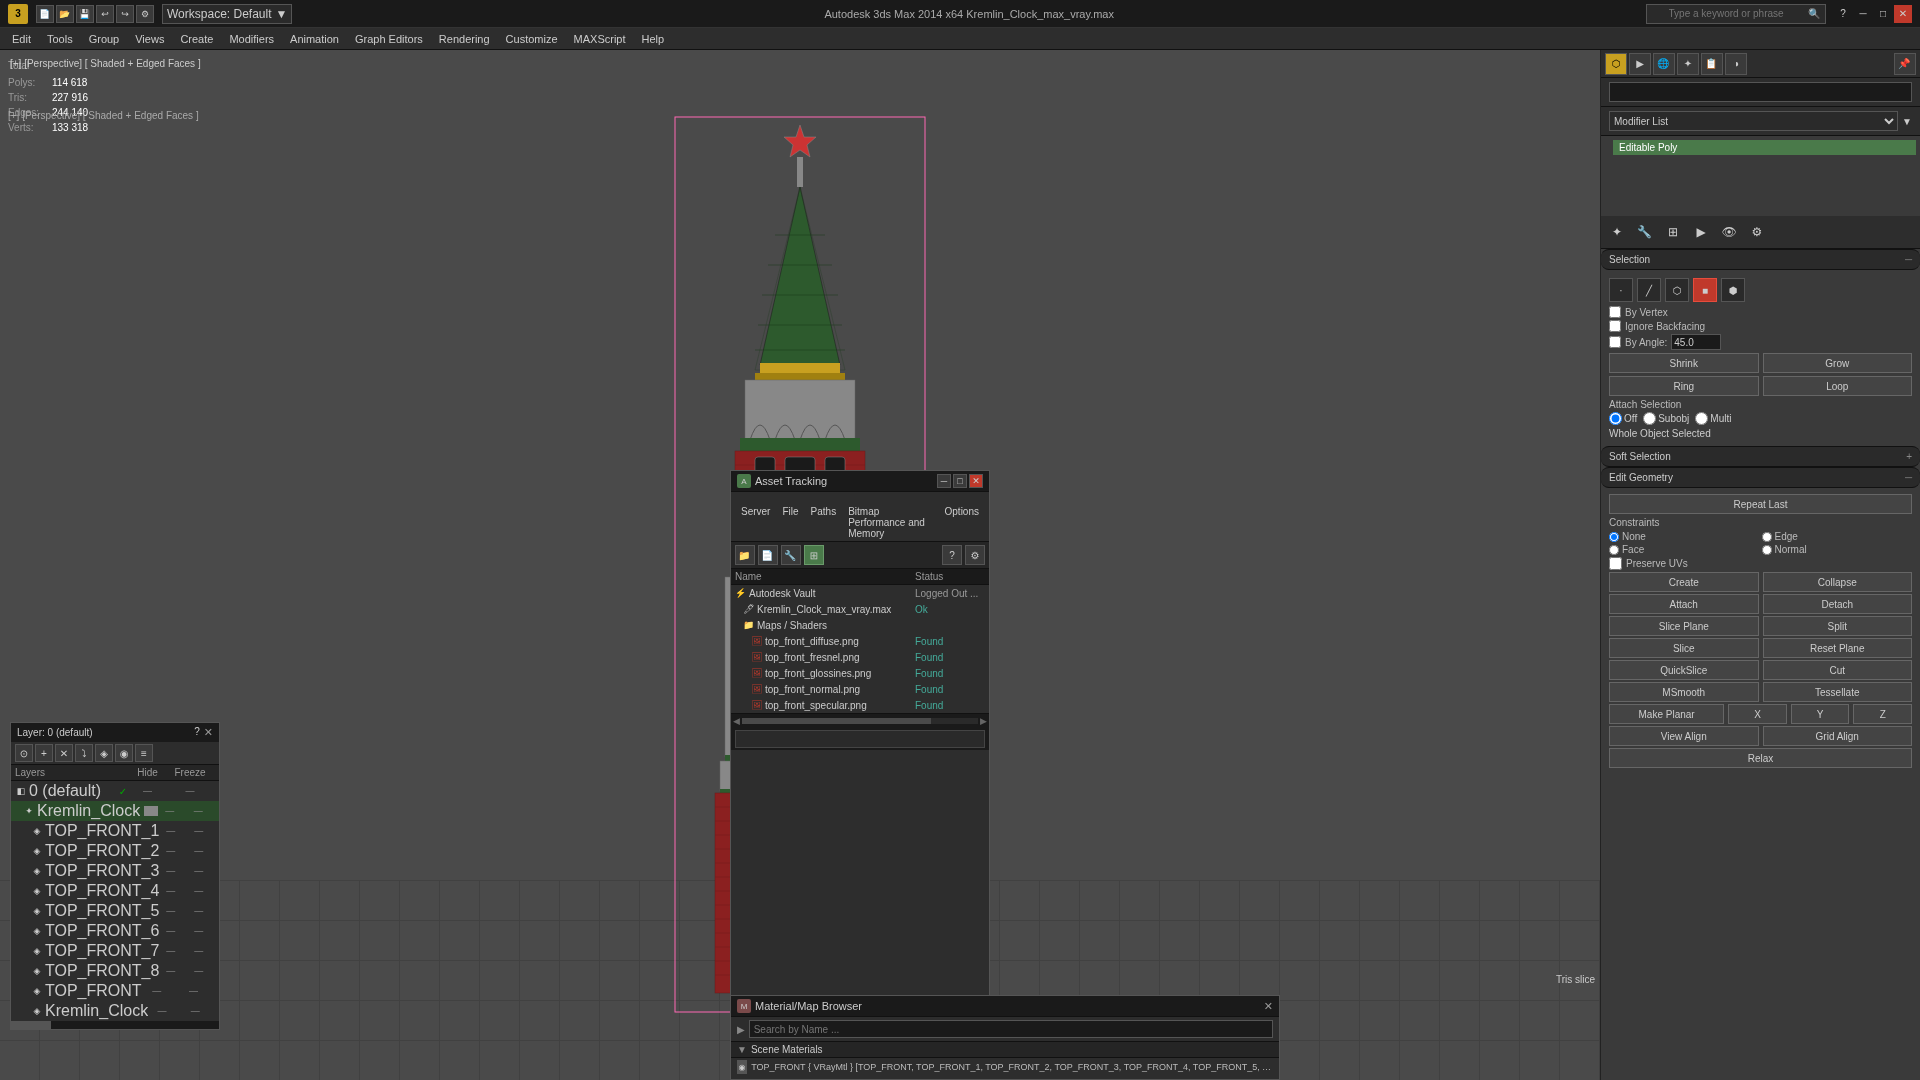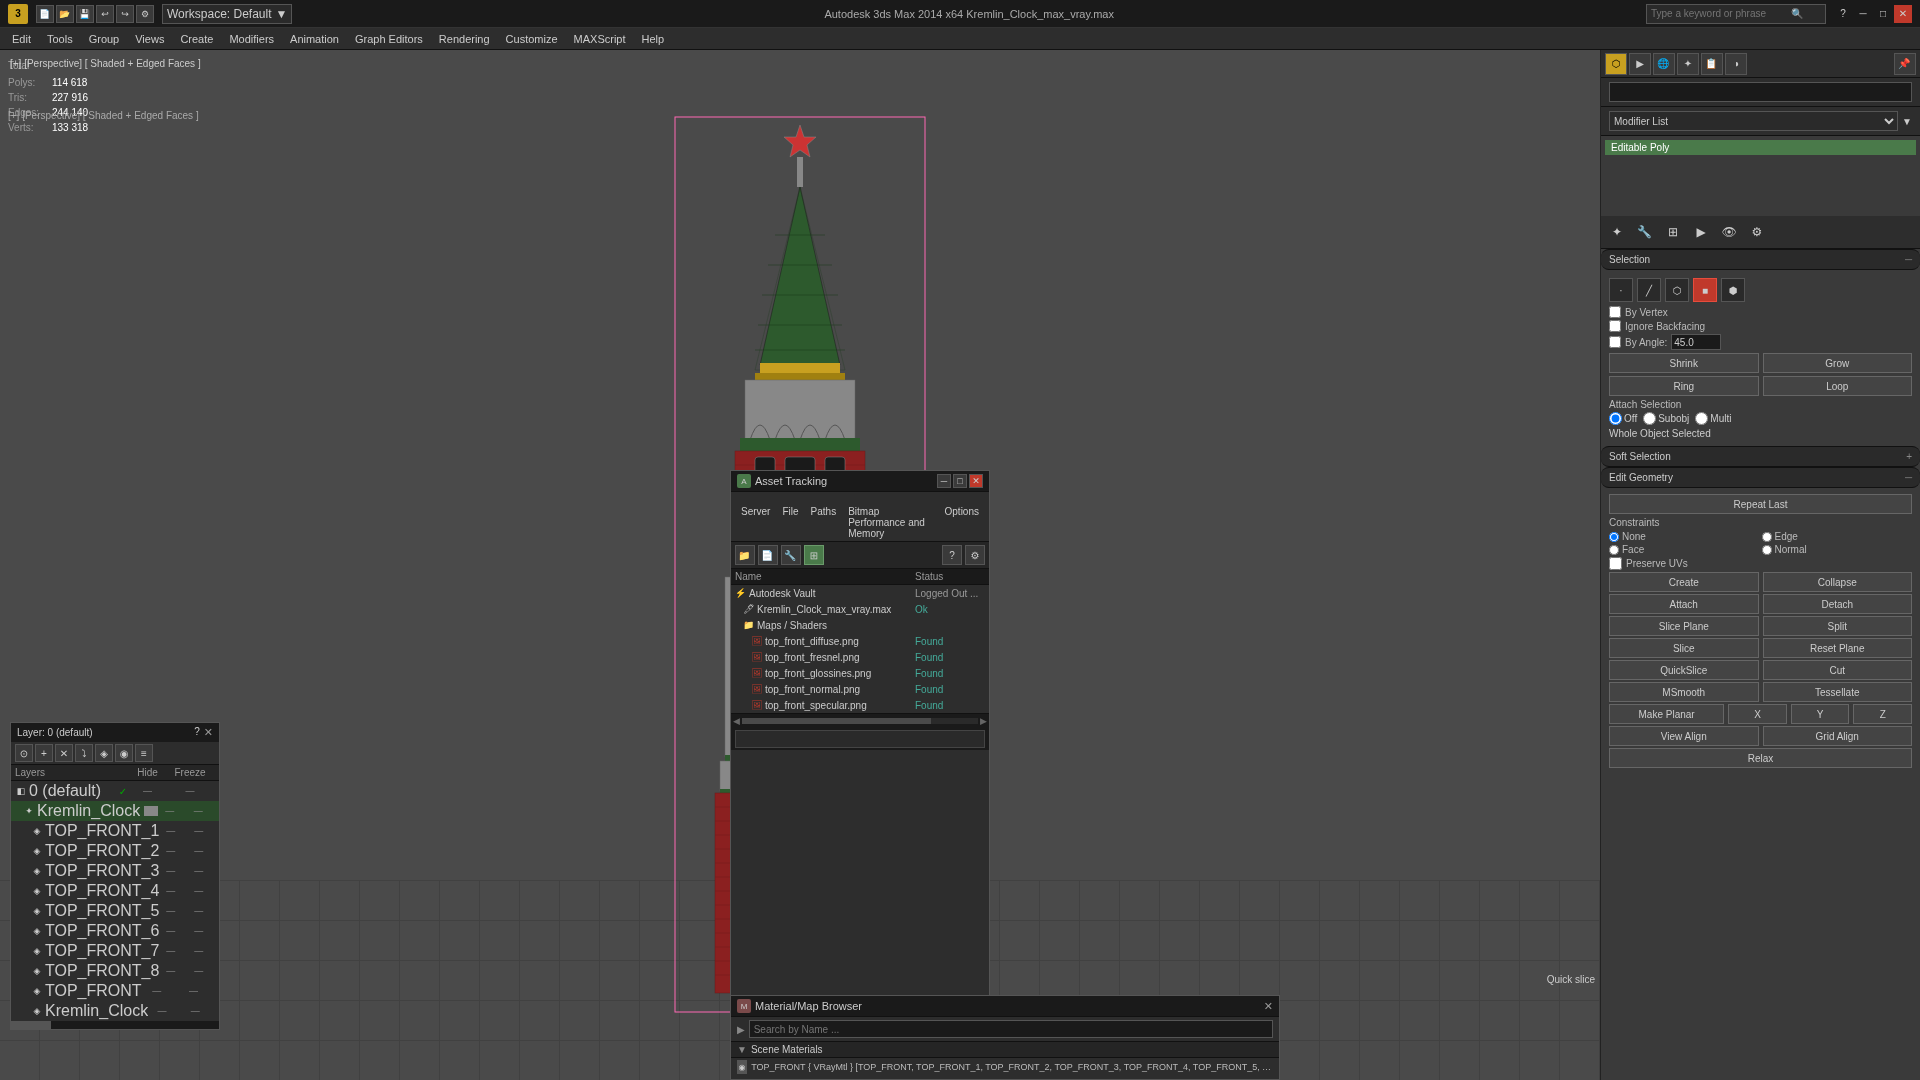--- a/index.html
+++ b/index.html
@@ -5,21 +5,21 @@
     * { box-sizing: border-box; margin: 0; padding: 0; }
     body { background: #4a4a4a; font-family: 'Arial', sans-serif; font-size: 11px; color: #cccccc; width: 1920px; height: 1080px; overflow: hidden; }
 
     
     #titlebar { background: #1a1a1a; height: 28px; display: flex; align-items: center; padding: 0 8px; gap: 8px; border-bottom: 1px solid #333; }
     #titlebar .app-icon { width: 20px; height: 20px; background: #c8a020; border-radius: 2px; display: flex; align-items: center; justify-content: center; font-size: 10px; color: #000; font-weight: bold; }
     #titlebar .toolbar-icons { display: flex; gap: 2px; }
     #titlebar .toolbar-icons span { width: 18px; height: 18px; background: #3a3a3a; border: 1px solid #555; display: flex; align-items: center; justify-content: center; font-size: 9px; cursor: pointer; }
     #titlebar .workspace-dropdown { background: #2a2a2a; border: 1px solid #555; color: #ccc; height: 20px; padding: 0 4px; font-size: 12px; display: flex; align-items: center; gap: 4px; cursor: pointer; }
     #titlebar .title-text { flex: 1; text-align: center; color: #aaa; font-size: 11px; }
-    #titlebar .search-box { background: #2a2a2a; border: 1px solid #555; color: #ccc; height: 20px; padding: 0 4px; font-size: 10px; width: 180px; display: flex; align-items: center; }
+    #titlebar .search-box { background: #2a2a2a; border: 1px solid #555; color: #ccc; height: 20px; padding: 0 4px; font-size: 10px; width: 180px; display: flex; align-items: center; justify-content: flex-end; }
     #titlebar .search-box input { background: transparent; border: none; color: #ccc; font-size: 10px; width: 140px; outline: none; }
     #titlebar .win-controls { display: flex; gap: 2px; }
     #titlebar .win-controls span { width: 18px; height: 18px; display: flex; align-items: center; justify-content: center; font-size: 10px; cursor: pointer; color: #ccc; }
     #titlebar .win-controls span:last-child { background: #c0392b; }
 
     
     #menubar { background: #2d2d2d; height: 22px; display: flex; align-items: center; padding: 0 4px; border-bottom: 1px solid #111; }
     #menubar .menu-item { padding: 2px 8px; color: #ccc; cursor: pointer; font-size: 11px; height: 22px; display: flex; align-items: center; }
 
     
@@ -51,21 +51,21 @@
     
     #object-name { background: #2d2d2d; padding: 4px 8px; border-bottom: 1px solid #111; }
     #object-name input { background: #1a1a1a; border: 1px solid #555; color: #ccc; font-size: 11px; width: 100%; padding: 2px 4px; height: 20px; }
 
     
     #modifier-section { background: #3a3a3a; }
     #modifier-header { background: #2d2d2d; padding: 4px 8px; display: flex; align-items: center; gap: 4px; border-bottom: 1px solid #111; }
     #modifier-header select { background: #2a2a2a; border: 1px solid #555; color: #ccc; font-size: 10px; flex: 1; height: 20px; }
     #modifier-header .arrow { color: #ccc; font-size: 10px; }
     #modifier-list-area { padding: 4px; min-height: 80px; }
-    #modifier-list-area .modifier-item { background: #4a7a4a; padding: 2px 6px; font-size: 10px; color: #fff; cursor: pointer; }
+    #modifier-list-area .modifier-item { background: #4a7a4a; padding: 2px 6px; font-size: 10px; color: #fff; cursor: pointer; margin-left: 8px; }
 
     
     #panel-icons { background: #2d2d2d; display: flex; align-items: center; padding: 4px; border-bottom: 1px solid #111; gap: 4px; }
     #panel-icons .panel-icon { width: 24px; height: 24px; display: flex; align-items: center; justify-content: center; font-size: 12px; cursor: pointer; }
 
     
     .section-header { background: #2a2a2a; padding: 4px 8px; font-size: 10px; color: #ccc; border-top: 1px solid #111; border-bottom: 1px solid #111; display: flex; align-items: center; justify-content: space-between; cursor: pointer; border-radius: 8px; }
     .section-header .collapse-icon { color: #888; }
     .section-content { padding: 4px 8px; }
 
@@ -764,14 +764,14 @@
       </div>
       <div class="relax-row">
         <div class="full-btn">Relax</div>
       </div>
     </div>
   </div>
 
 </div>
 
 <div id="quick-slice-label">
-  <span>Quick slice</span>
+  <span>Tris slice</span>
 </div>
 
 </body></html>

